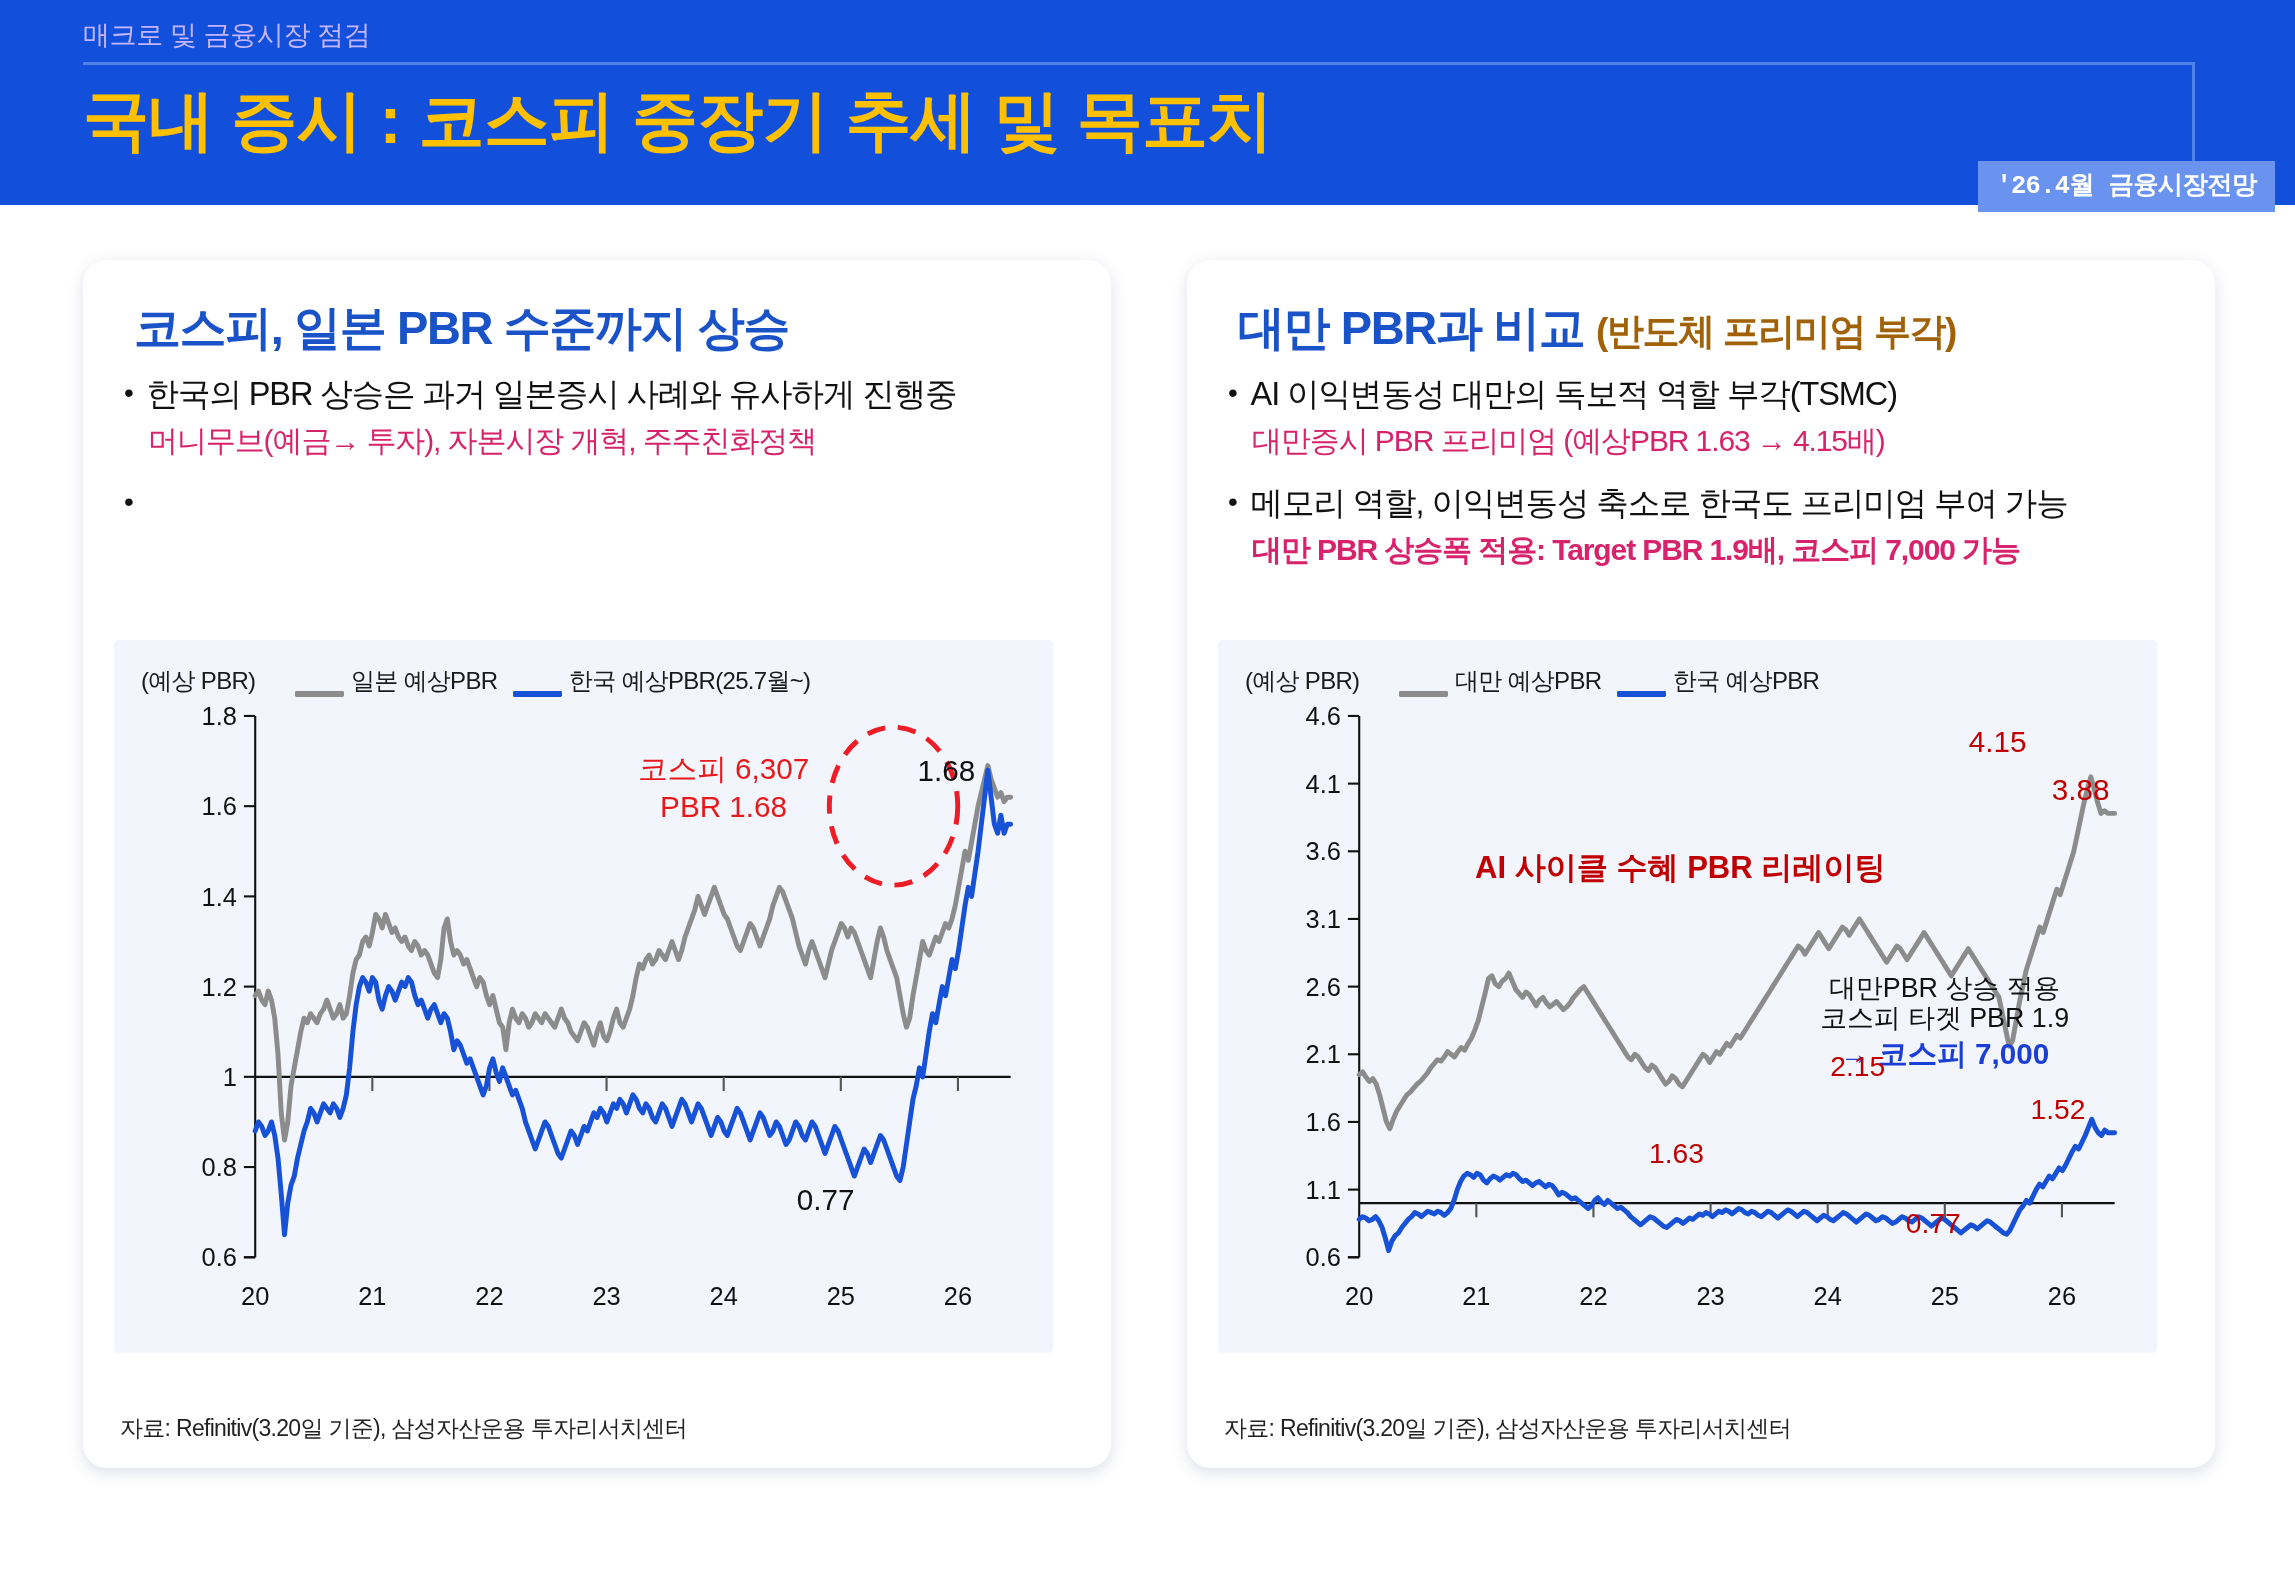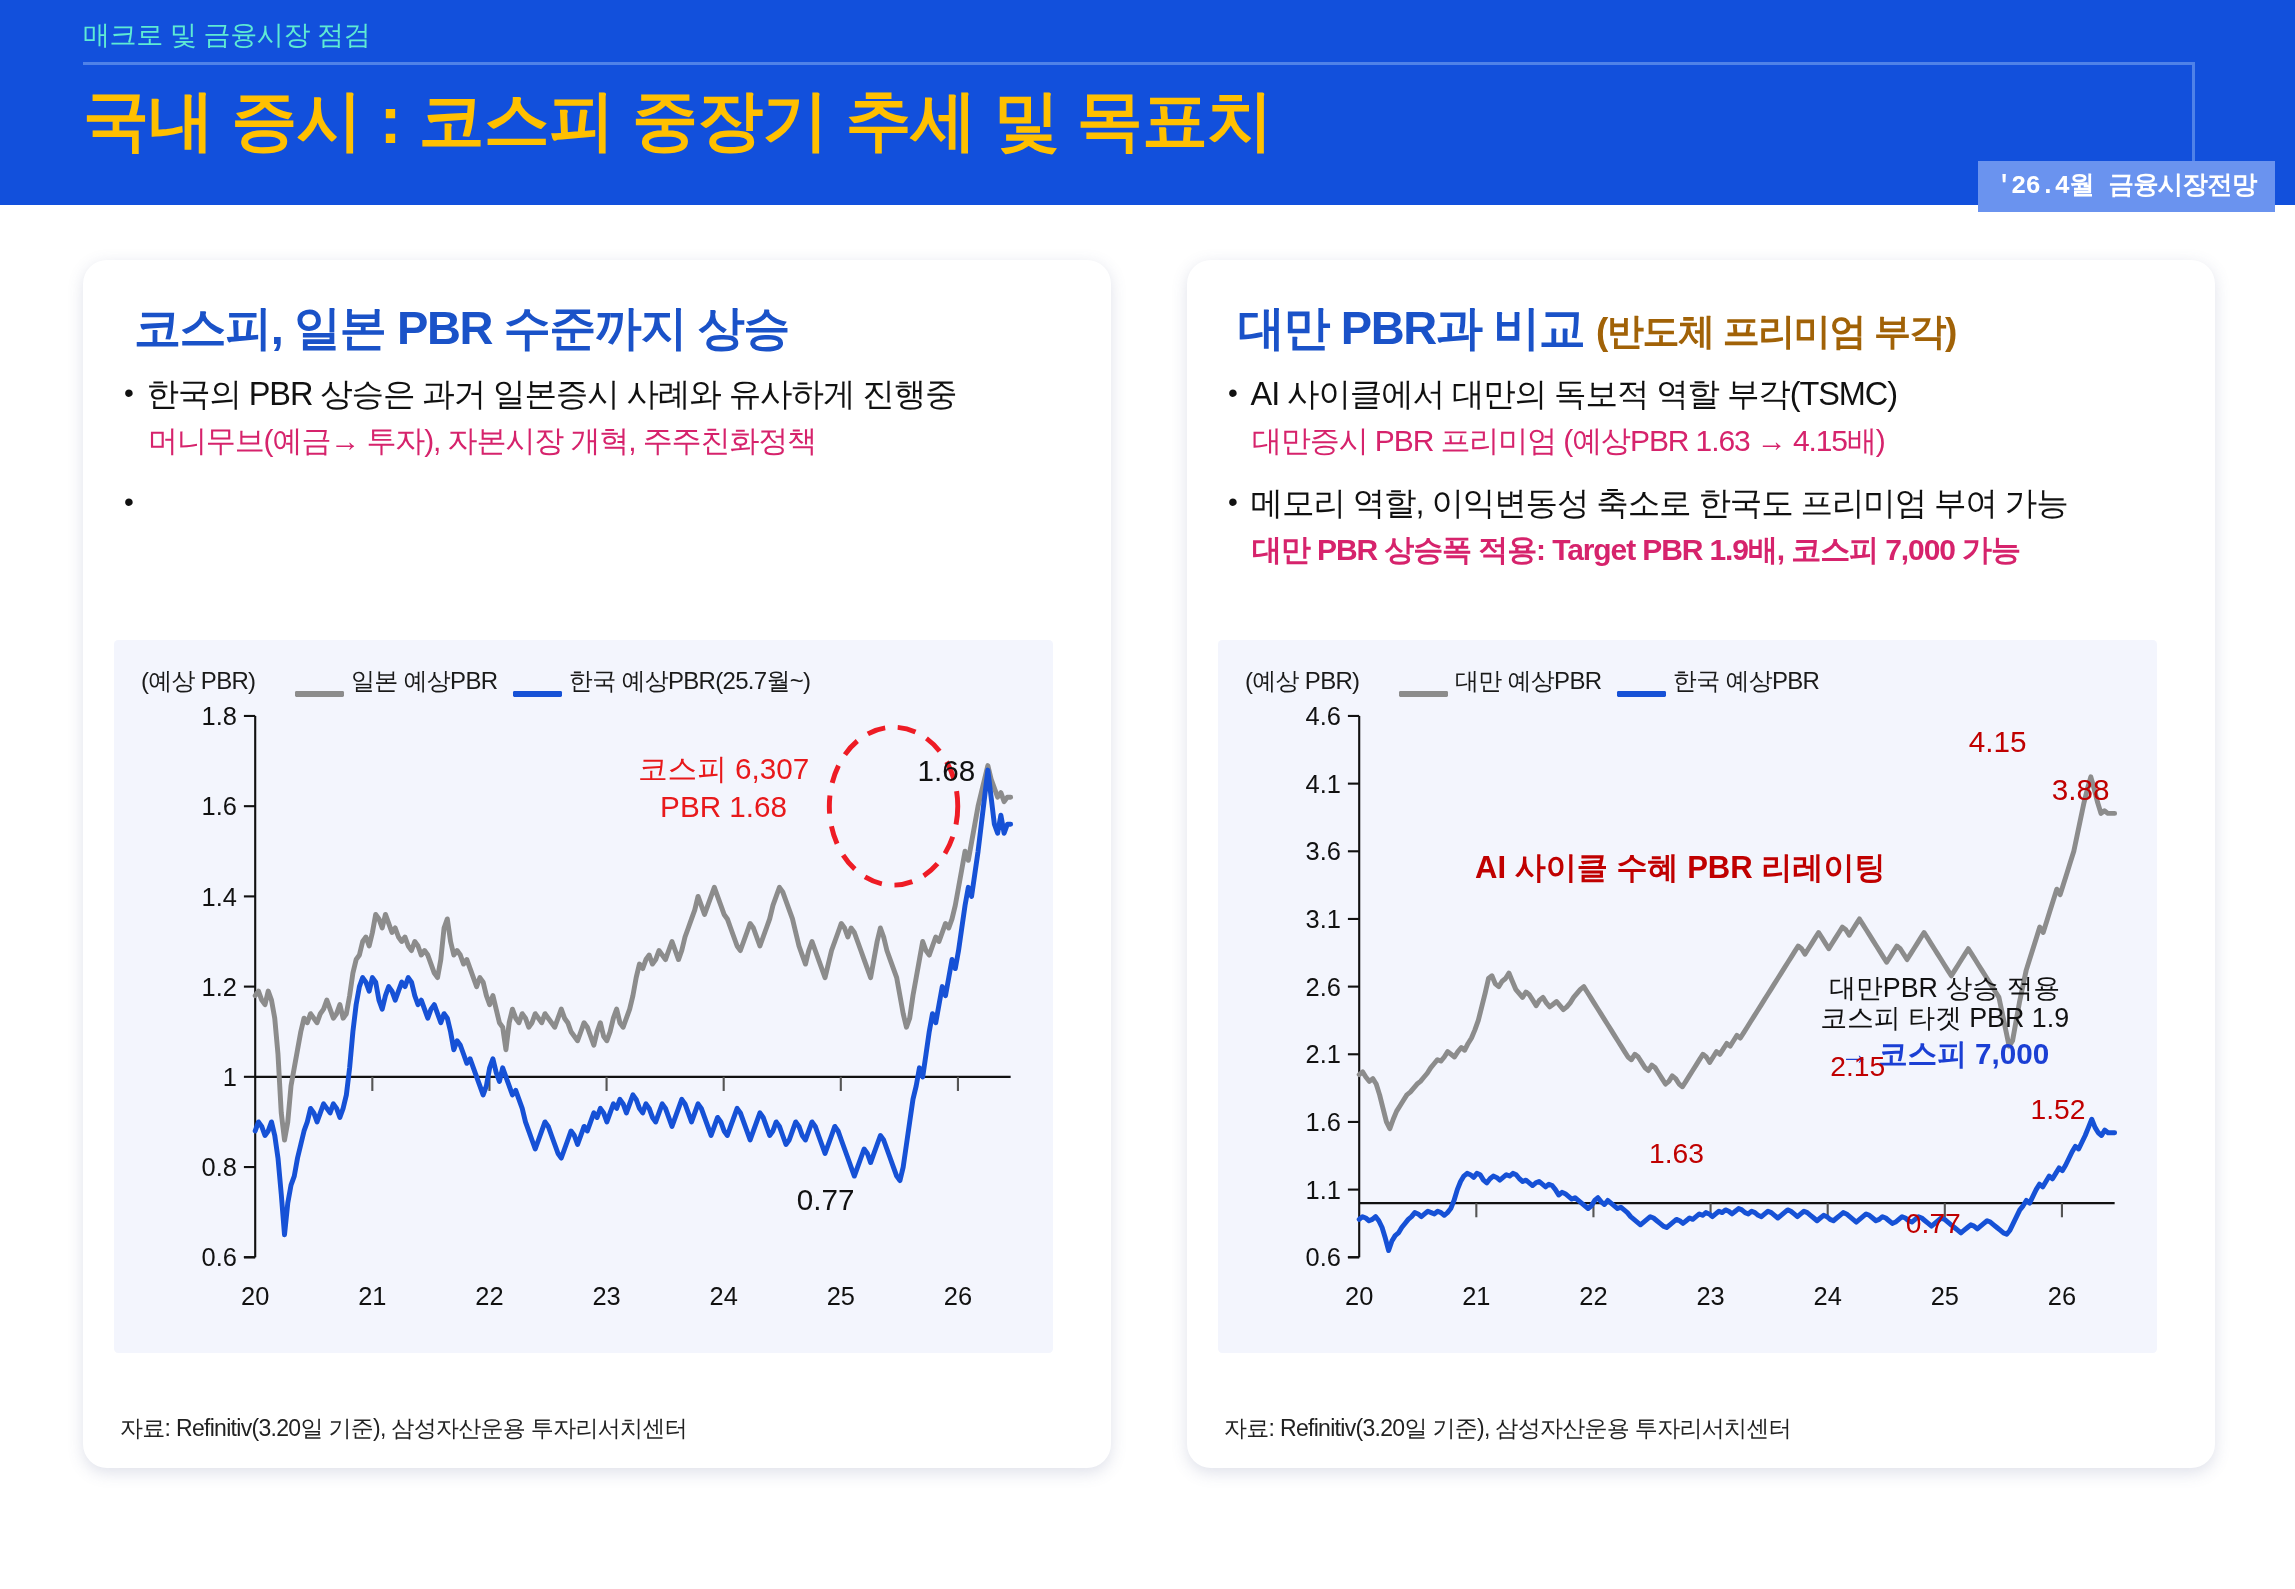--- a/index.html
+++ b/index.html
@@ -11,21 +11,21 @@
   }
   #slide { position: relative; width: 2295px; height: 1589px; background: #fff; }
 
   
   .header {
     position: absolute; left: 0; top: 0; width: 2295px; height: 205px;
     background: #1250dc;
   }
   .header-eyebrow {
     position: absolute; left: 83px; top: 17px;
-    font-size: 27px; color: #5eead4; letter-spacing: -0.4px;
+    font-size: 27px; color: #c4b5fd; letter-spacing: -0.4px;
   }
   .header-rule {
     position: absolute; left: 83px; top: 62px; width: 2112px; height: 2.8px;
     background: #4f82e8;
   }
   .header-vrule {
     position: absolute; left: 2192px; top: 62px; width: 2.8px; height: 113px;
     background: #4f82e8;
   }
   .header-title {
@@ -195,21 +195,21 @@
 
   <div class="panel right">
     <div class="panel-title">
       <span>대만 PBR과 비교</span>
       <span class="sub">(반도체 프리미엄 부각)</span>
     </div>
 
     <div class="bullets">
       <div class="bullet-row">
         <span class="bullet-dot">•</span>
-        <span class="bullet-main">AI 사이클에서 대만의 독보적 역할 부각(TSMC)</span>
+        <span class="bullet-main">AI 이익변동성 대만의 독보적 역할 부각(TSMC)</span>
       </div>
       <div class="bullet-sub">대만증시 PBR 프리미엄  (예상PBR 1.63 → 4.15배)</div>
       <div class="bullet-row">
         <span class="bullet-dot">•</span>
         <span class="bullet-main">메모리 역할, 이익변동성 축소로 한국도 프리미엄 부여 가능</span>
       </div>
       <div class="bullet-sub bold">대만 PBR 상승폭 적용:  Target PBR 1.9배, 코스피 7,000 가능</div>
     </div>
 
     <div class="chartbox r">

